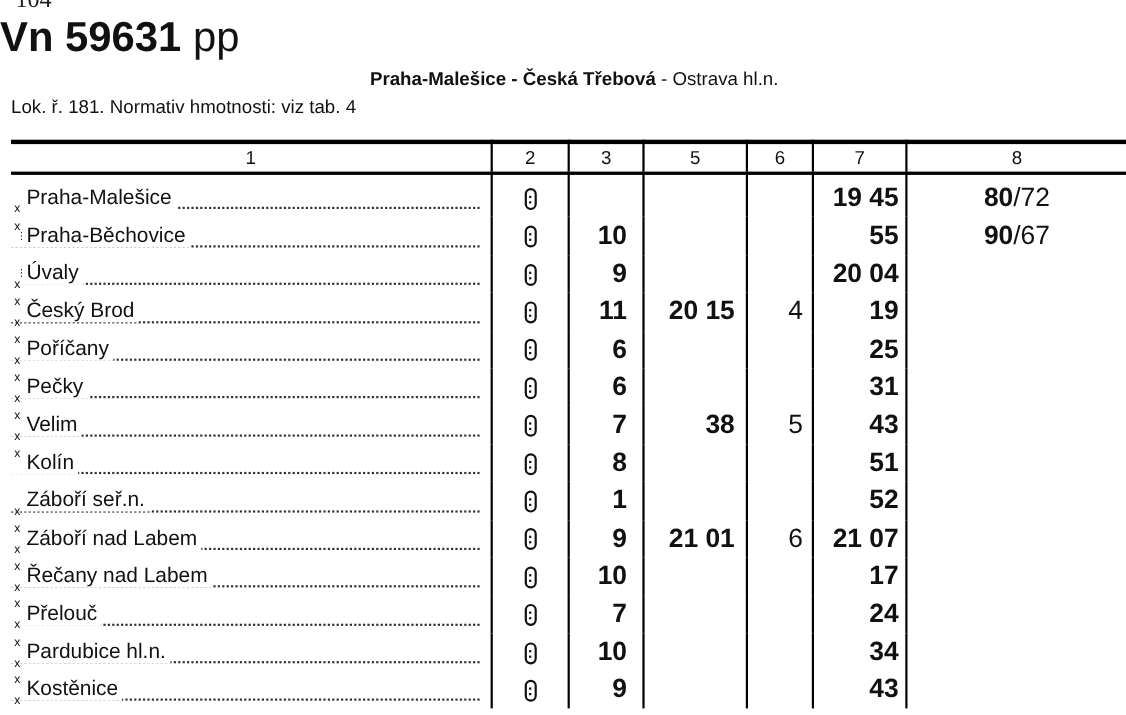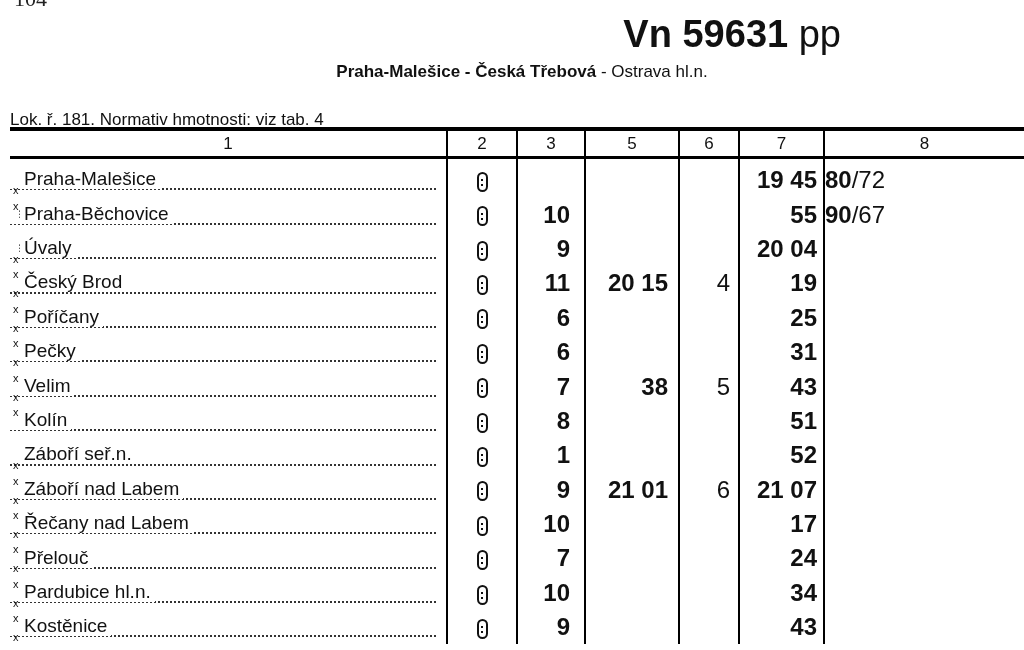--- a/index.html
+++ b/index.html
@@ -5,32 +5,32 @@
   html, body { margin: 0; padding: 0; background: #ffffff; }
   body {
     width: 1024px; height: 650px; overflow: hidden; position: relative;
     font-family: "Liberation Sans", sans-serif; color: #111;
   }
   .page-number {
     position: absolute; left: 14px; top: -14px;
     font-family: "Liberation Serif", serif; font-size: 22px; color: #222;
   }
   .title {
-    position: absolute; left: 0; width: 841px; top: 12px; text-align: right;
+    position: absolute; left: 0; width: 841px; top: 12px; text-align: left;
     font-size: 38px; line-height: 44px;
   }
   .title .train { font-weight: bold; }
   .title .suffix { font-weight: normal; }
   .route {
     position: absolute; left: 0; width: 1024px; top: 62px; text-align: center;
     font-size: 17px; line-height: 20px;
   }
   .route b { font-weight: bold; margin-left: 20px; }
   .loco {
-    position: absolute; left: 10px; top: 110px; font-size: 17px; line-height: 20px;
+    position: absolute; left: 10px; top: 88px; font-size: 17px; line-height: 20px;
   }
   .table-wrap {
     position: absolute; left: 10px; top: 127px; width: 1014px;
   }
   table { border-collapse: collapse; width: 100%; table-layout: fixed; }
   thead tr { border-top: 4px solid #000; border-bottom: 3px solid #000; }
   thead th {
     font-weight: normal; font-size: 17px; height: 25px; padding: 0;
     text-align: center; border-left: 2px solid #000;
   }
@@ -63,21 +63,21 @@
   }
   .zero-sym::before, .zero-sym::after {
     content: ""; position: absolute; left: 2.5px; width: 2px; height: 2px; background: #111;
   }
   .zero-sym::before { top: 5px; }
   .zero-sym::after { top: 10px; }
   td.c3 { text-align: right; padding-right: 14px; }
   td.c5 { text-align: right; padding-right: 10px; padding-left: 12px; }
   td.c6 { text-align: right; padding-right: 8px; font-weight: normal; }
   td.c7 { text-align: right; padding-right: 6px; }
-  td.c8 { }
+  td.c8 { text-align: center; }
   td.c8 .speed-main { font-weight: bold; }
   td.c8 .speed-sub { font-weight: normal; }
 </style>
 </head>
 <body>
 
 <div class="page-number">104</div>
 
 <div class="title">
   <span class="train">Vn 59631</span>

